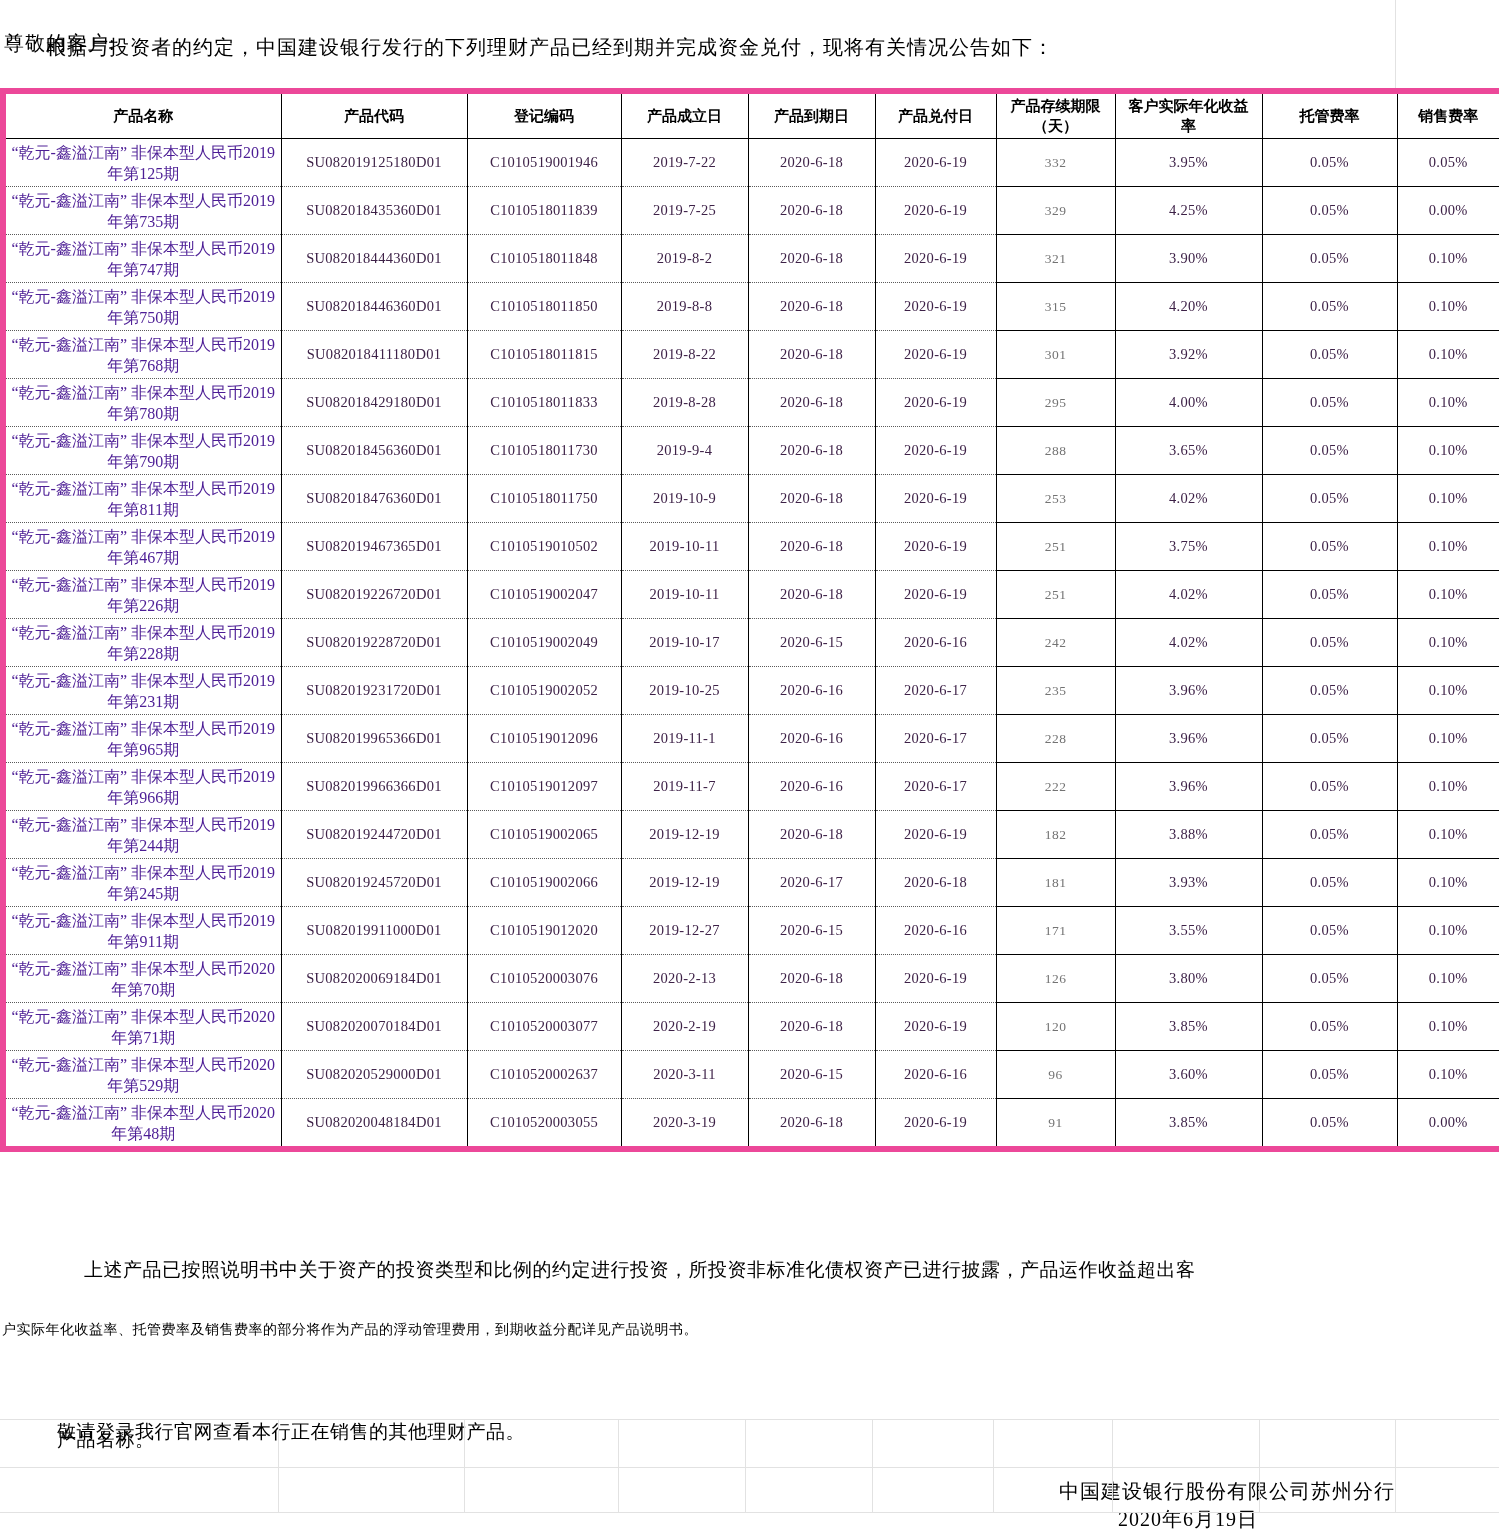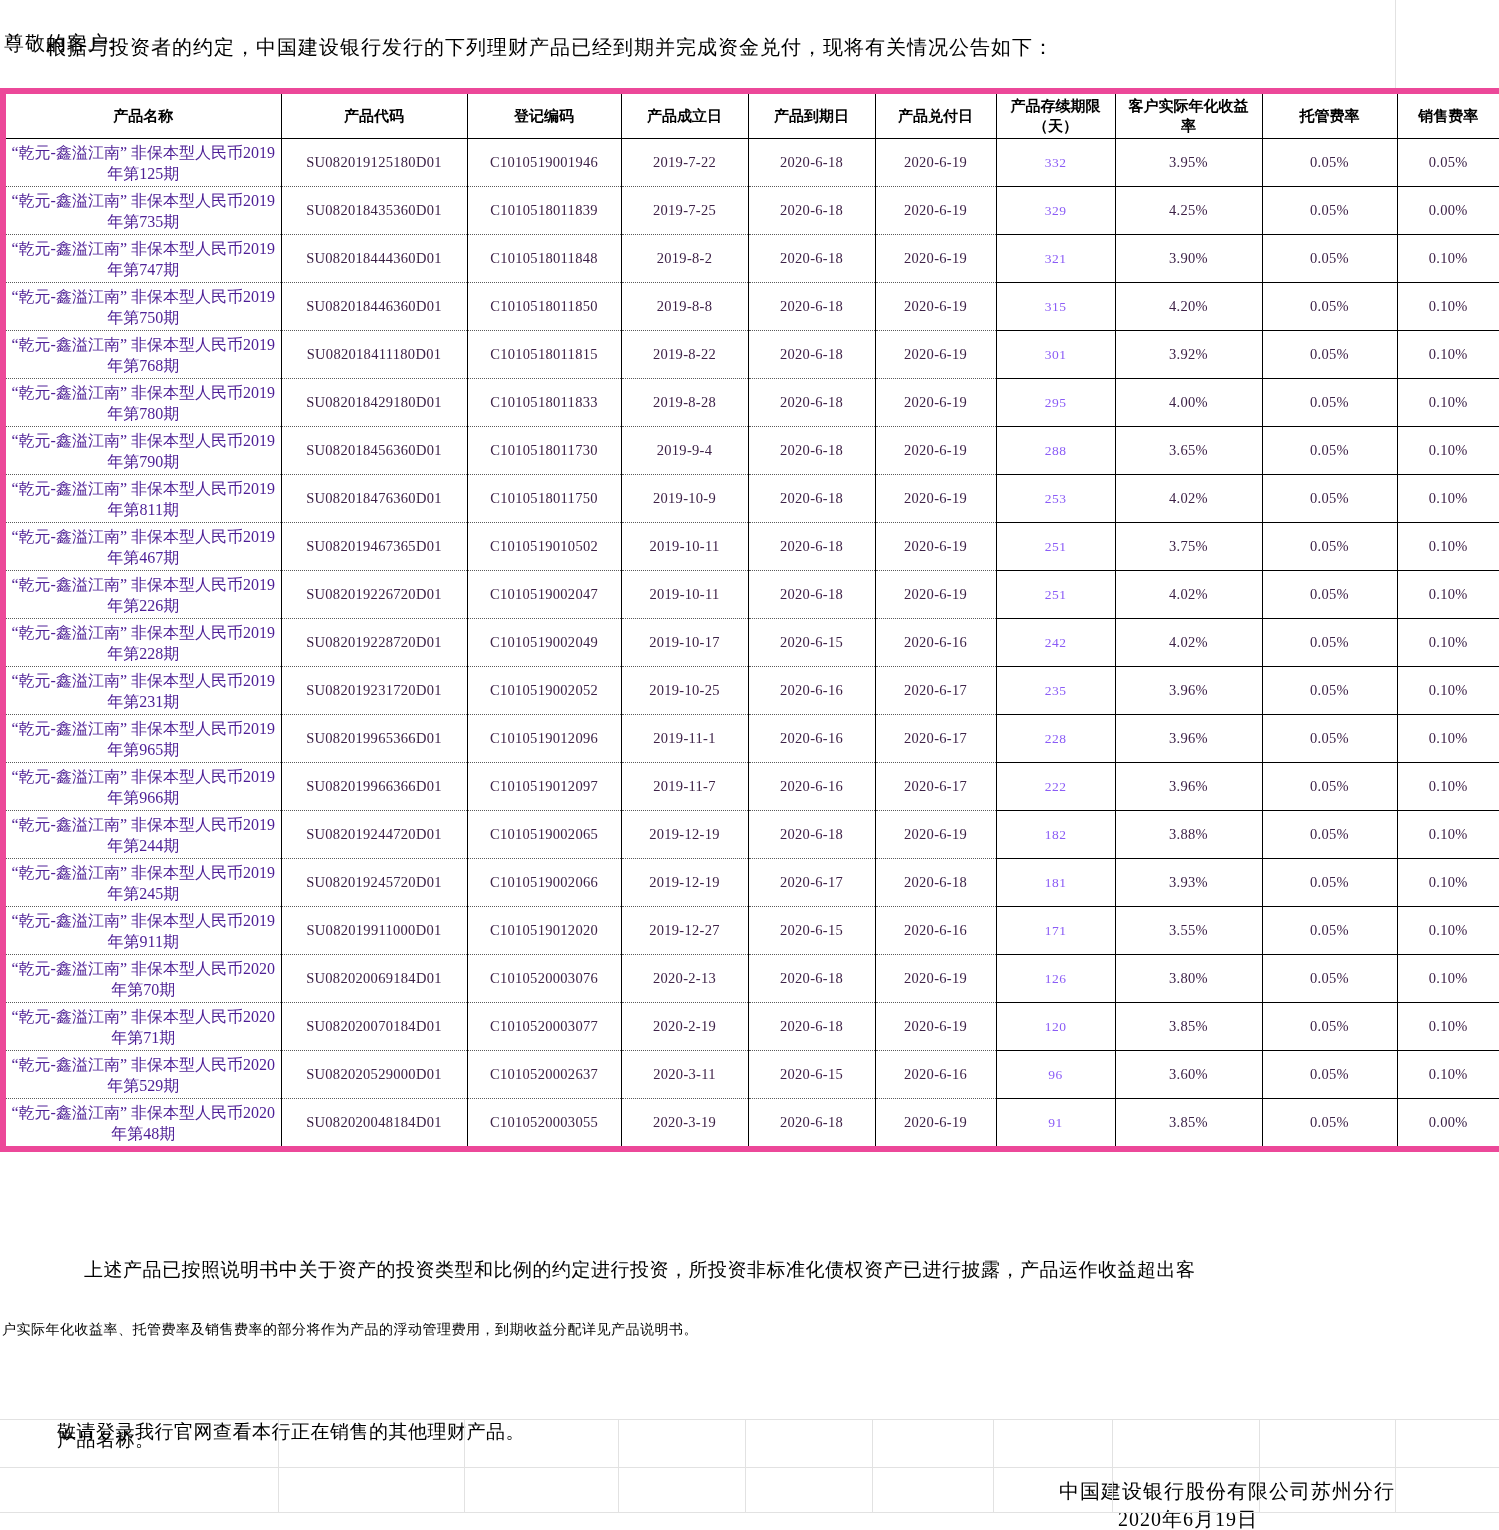--- a/index.html
+++ b/index.html
@@ -25,21 +25,21 @@
   table.products td {
     border-left:1px solid #000; border-right:1px solid #000;
     height:47px; text-align:center; vertical-align:middle; padding:0;
   }
   tbody tr:first-child td { border-top:1px solid #000; }
   tbody tr + tr td.dotcol  { border-top:1px dotted #5a5a5a; }
   tbody tr + tr td.solidcol{ border-top:1px solid #000; }
 
   td.c-name { font-size:16px; line-height:21px; padding:0 8px; color:#4c1d95; }
   td.c-code, td.c-reg, td.c-date, td.c-rate { font-size:14.5px; color:#3d2147; letter-spacing:0.3px; }
-  td.c-days { font-size:13.5px; color:#8b5cf6; letter-spacing:0.5px; }
+  td.c-days { font-size:13.5px; color:#737373; letter-spacing:0.5px; }
 
   .para1 { top:1257px; left:84px; font-size:19px; letter-spacing:0.5px; }
   .para2 { top:1321px; left:2px;  font-size:14px; letter-spacing:0.5px; }
   .browse{ top:1379px; left:57px; font-size:19px; letter-spacing:0.5px;margin-top:40px; }
   .notice{ top:1427px; left:57px; font-size:19px; letter-spacing:0.5px; }
   .company { top:1478px; right:104px; font-size:20px; letter-spacing:1px; }
   .sigdate { top:1506px; right:241px; font-size:20px; letter-spacing:1px; }
 
   .hline { position:absolute; left:0; width:1499px; height:1px; background:#e2e2e2; }
   .vline { position:absolute; width:1px; background:#e2e2e2; }

